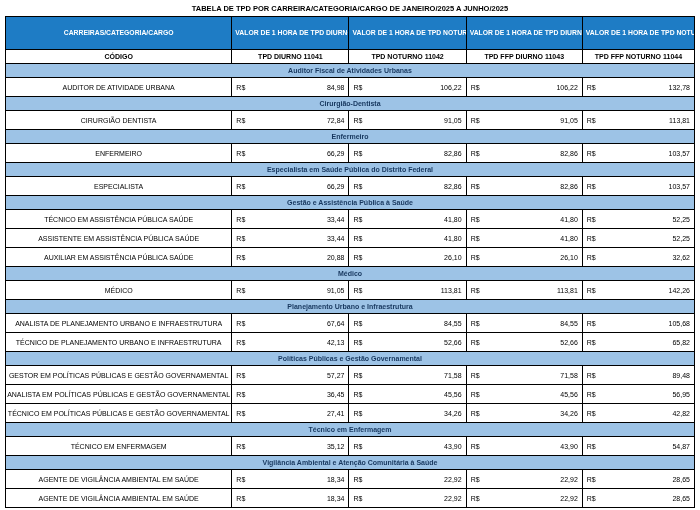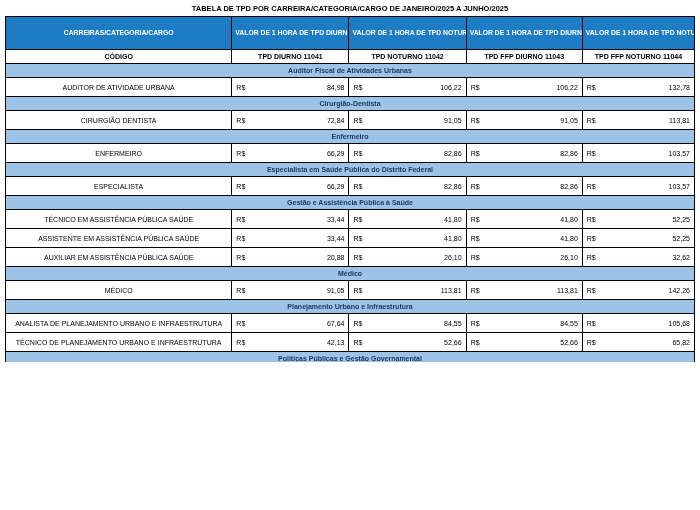--- a/index.html
+++ b/index.html
@@ -1,17 +1,17 @@
 <!DOCTYPE html>
 <html><head>
 <meta charset="utf-8">
 <style>
   html,body{margin:0;padding:0;background:#fff;}
   .page{
-    width:700px;height:362px;box-sizing:border-box;
+    width:700px;height:510px;box-sizing:border-box;
     background:#ffffff;padding:2px 5px;
     font-family:"Liberation Sans",sans-serif;color:#000;
   }
   .title{
     text-align:center;font-weight:bold;font-size:7.5px;
     padding:2px 0 3px 0;letter-spacing:0;
   }
   table.tpd{
     border-collapse:collapse;width:690px;table-layout:fixed;
   }

